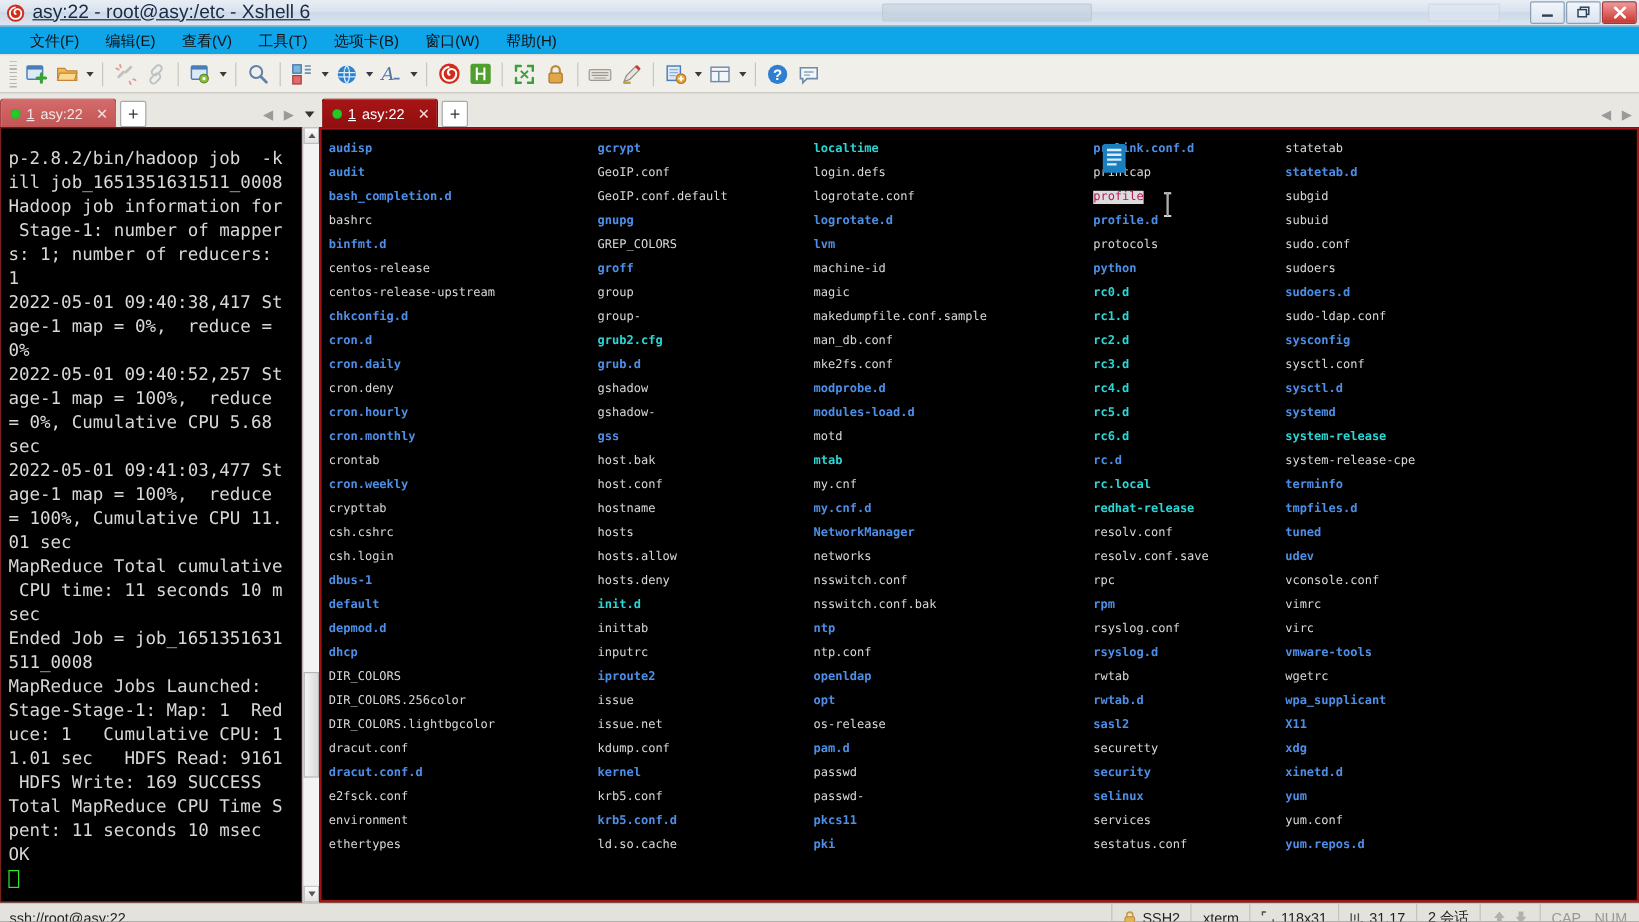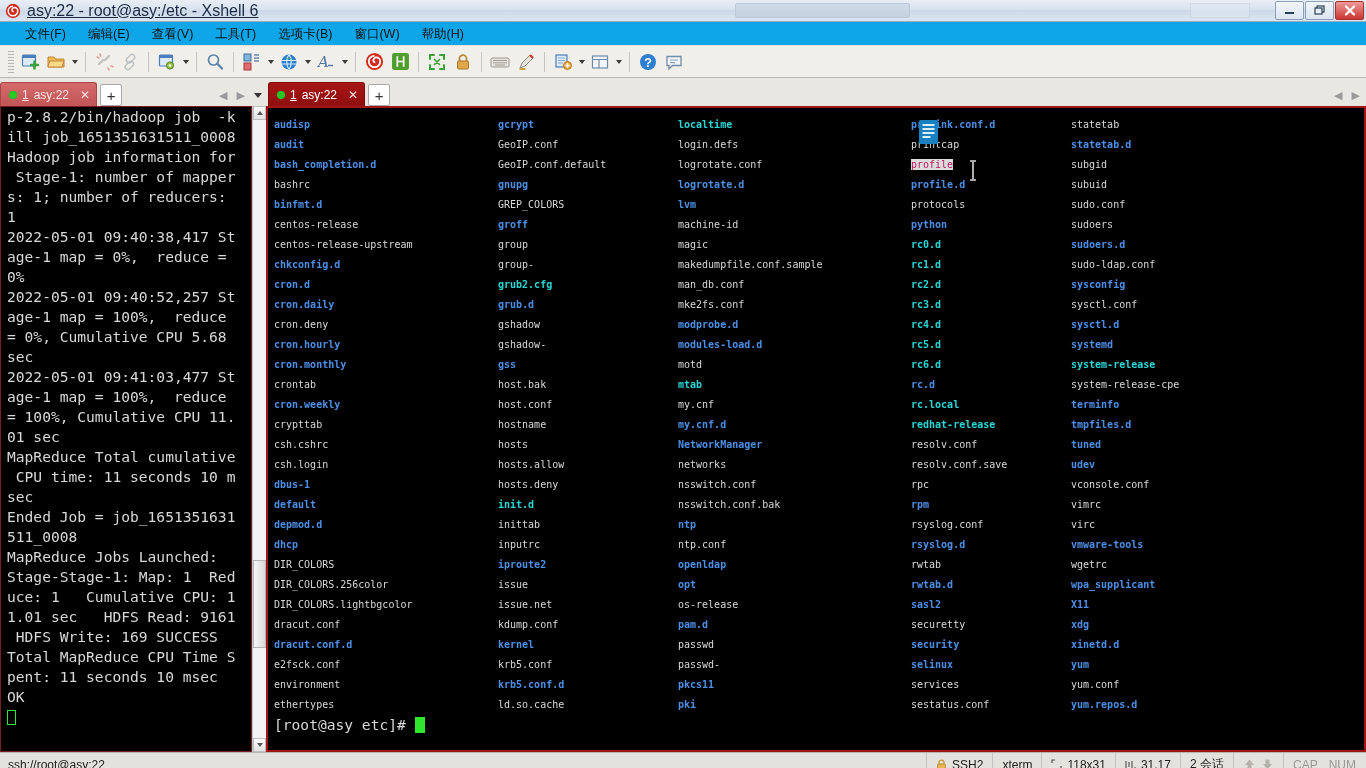--- a/index.html
+++ b/index.html
@@ -85,21 +85,21 @@
   
   #panes{ display:flex; height:646px; background:#6d2222; }
   .pane{ position:relative; background:#000; }
   .pane.left{ width:252px; border:1px solid #7a1f1f; }
   .splitter{ width:14px; background:#e9e7e2; position:relative; display:flex; flex-direction:column;
              align-items:center; justify-content:flex-end; }
   .pane.right{ flex:1; border:2px solid #a31515; }
   .term{
     font-family:"DejaVu Sans Mono","Liberation Mono",monospace;
     font-size:14.6px; line-height:20px; color:#d8d8d8;
-    white-space:pre; padding:0 0 0 6px;
+    white-space:pre; padding:16px 0 0 6px;
   }
   .cursor-block{ display:inline-block;width:9px;height:15px;border:1.5px solid #2ee62e;vertical-align:-3px;}
   .cursor-solid{ display:inline-block;width:10px;height:16px;background:#2ee62e;vertical-align:-3px;}
 
   .dir{ color:#4d8fe8; font-weight:bold; }
   .lnk{ color:#2ad6d6; font-weight:bold; }
   .fil{ color:#d8d8d8; }
   .sel{ background:#dcdcdc; color:#be185d; font-weight:normal;}
 
   
@@ -391,21 +391,20 @@
   </div>
 
   <div class="pane right">
     <div class="lsgrid" id="ls-grid">
         <div class="cell"><div><span class="dir">audisp</span></div><div><span class="dir">audit</span></div><div><span class="dir">bash_completion.d</span></div><div><span class="fil">bashrc</span></div><div><span class="dir">binfmt.d</span></div><div><span class="fil">centos-release</span></div><div><span class="fil">centos-release-upstream</span></div><div><span class="dir">chkconfig.d</span></div><div><span class="dir">cron.d</span></div><div><span class="dir">cron.daily</span></div><div><span class="fil">cron.deny</span></div><div><span class="dir">cron.hourly</span></div><div><span class="dir">cron.monthly</span></div><div><span class="fil">crontab</span></div><div><span class="dir">cron.weekly</span></div><div><span class="fil">crypttab</span></div><div><span class="fil">csh.cshrc</span></div><div><span class="fil">csh.login</span></div><div><span class="dir">dbus-1</span></div><div><span class="dir">default</span></div><div><span class="dir">depmod.d</span></div><div><span class="dir">dhcp</span></div><div><span class="fil">DIR_COLORS</span></div><div><span class="fil">DIR_COLORS.256color</span></div><div><span class="fil">DIR_COLORS.lightbgcolor</span></div><div><span class="fil">dracut.conf</span></div><div><span class="dir">dracut.conf.d</span></div><div><span class="fil">e2fsck.conf</span></div><div><span class="fil">environment</span></div><div><span class="fil">ethertypes</span></div></div>
         <div class="cell"><div><span class="dir">gcrypt</span></div><div><span class="fil">GeoIP.conf</span></div><div><span class="fil">GeoIP.conf.default</span></div><div><span class="dir">gnupg</span></div><div><span class="fil">GREP_COLORS</span></div><div><span class="dir">groff</span></div><div><span class="fil">group</span></div><div><span class="fil">group-</span></div><div><span class="lnk">grub2.cfg</span></div><div><span class="dir">grub.d</span></div><div><span class="fil">gshadow</span></div><div><span class="fil">gshadow-</span></div><div><span class="dir">gss</span></div><div><span class="fil">host.bak</span></div><div><span class="fil">host.conf</span></div><div><span class="fil">hostname</span></div><div><span class="fil">hosts</span></div><div><span class="fil">hosts.allow</span></div><div><span class="fil">hosts.deny</span></div><div><span class="lnk">init.d</span></div><div><span class="fil">inittab</span></div><div><span class="fil">inputrc</span></div><div><span class="dir">iproute2</span></div><div><span class="fil">issue</span></div><div><span class="fil">issue.net</span></div><div><span class="fil">kdump.conf</span></div><div><span class="dir">kernel</span></div><div><span class="fil">krb5.conf</span></div><div><span class="dir">krb5.conf.d</span></div><div><span class="fil">ld.so.cache</span></div></div>
         <div class="cell"><div><span class="lnk">localtime</span></div><div><span class="fil">login.defs</span></div><div><span class="fil">logrotate.conf</span></div><div><span class="dir">logrotate.d</span></div><div><span class="dir">lvm</span></div><div><span class="fil">machine-id</span></div><div><span class="fil">magic</span></div><div><span class="fil">makedumpfile.conf.sample</span></div><div><span class="fil">man_db.conf</span></div><div><span class="fil">mke2fs.conf</span></div><div><span class="dir">modprobe.d</span></div><div><span class="dir">modules-load.d</span></div><div><span class="fil">motd</span></div><div><span class="lnk">mtab</span></div><div><span class="fil">my.cnf</span></div><div><span class="dir">my.cnf.d</span></div><div><span class="dir">NetworkManager</span></div><div><span class="fil">networks</span></div><div><span class="fil">nsswitch.conf</span></div><div><span class="fil">nsswitch.conf.bak</span></div><div><span class="dir">ntp</span></div><div><span class="fil">ntp.conf</span></div><div><span class="dir">openldap</span></div><div><span class="dir">opt</span></div><div><span class="fil">os-release</span></div><div><span class="dir">pam.d</span></div><div><span class="fil">passwd</span></div><div><span class="fil">passwd-</span></div><div><span class="dir">pkcs11</span></div><div><span class="dir">pki</span></div></div>
         <div class="cell"><div><span class="dir">prelink.conf.d</span></div><div><span class="fil">printcap</span></div><div><span class="fil sel">profile</span></div><div><span class="dir">profile.d</span></div><div><span class="fil">protocols</span></div><div><span class="dir">python</span></div><div><span class="lnk">rc0.d</span></div><div><span class="lnk">rc1.d</span></div><div><span class="lnk">rc2.d</span></div><div><span class="lnk">rc3.d</span></div><div><span class="lnk">rc4.d</span></div><div><span class="lnk">rc5.d</span></div><div><span class="lnk">rc6.d</span></div><div><span class="dir">rc.d</span></div><div><span class="lnk">rc.local</span></div><div><span class="lnk">redhat-release</span></div><div><span class="fil">resolv.conf</span></div><div><span class="fil">resolv.conf.save</span></div><div><span class="fil">rpc</span></div><div><span class="dir">rpm</span></div><div><span class="fil">rsyslog.conf</span></div><div><span class="dir">rsyslog.d</span></div><div><span class="fil">rwtab</span></div><div><span class="dir">rwtab.d</span></div><div><span class="dir">sasl2</span></div><div><span class="fil">securetty</span></div><div><span class="dir">security</span></div><div><span class="dir">selinux</span></div><div><span class="fil">services</span></div><div><span class="fil">sestatus.conf</span></div></div>
         <div class="cell"><div><span class="fil">statetab</span></div><div><span class="dir">statetab.d</span></div><div><span class="fil">subgid</span></div><div><span class="fil">subuid</span></div><div><span class="fil">sudo.conf</span></div><div><span class="fil">sudoers</span></div><div><span class="dir">sudoers.d</span></div><div><span class="fil">sudo-ldap.conf</span></div><div><span class="dir">sysconfig</span></div><div><span class="fil">sysctl.conf</span></div><div><span class="dir">sysctl.d</span></div><div><span class="dir">systemd</span></div><div><span class="lnk">system-release</span></div><div><span class="fil">system-release-cpe</span></div><div><span class="dir">terminfo</span></div><div><span class="dir">tmpfiles.d</span></div><div><span class="dir">tuned</span></div><div><span class="dir">udev</span></div><div><span class="fil">vconsole.conf</span></div><div><span class="fil">vimrc</span></div><div><span class="fil">virc</span></div><div><span class="dir">vmware-tools</span></div><div><span class="fil">wgetrc</span></div><div><span class="dir">wpa_supplicant</span></div><div><span class="dir">X11</span></div><div><span class="dir">xdg</span></div><div><span class="dir">xinetd.d</span></div><div><span class="dir">yum</span></div><div><span class="fil">yum.conf</span></div><div><span class="dir">yum.repos.d</span></div></div>
       </div>
-    <div class="prompt"><span>[root@asy etc]# </span><span class="cursor-solid"></span></div>
 
     <div id="dragicon" style="left:648px; top:12px;">
       <svg width="26" height="28" viewBox="0 0 26 28">
         <rect x="3" y="0" width="19" height="24" rx="1.5" fill="#1a7fc1"></rect>
         <path d="M6.5 5h12M6.5 9h12M6.5 13h12M6.5 17h8" stroke="#d9ecf8" stroke-width="2"></path>
       </svg>
     </div>
 
     <div id="textcursor" style="left:700px; top:52px;">
       <svg width="10" height="22" viewBox="0 0 10 22">

